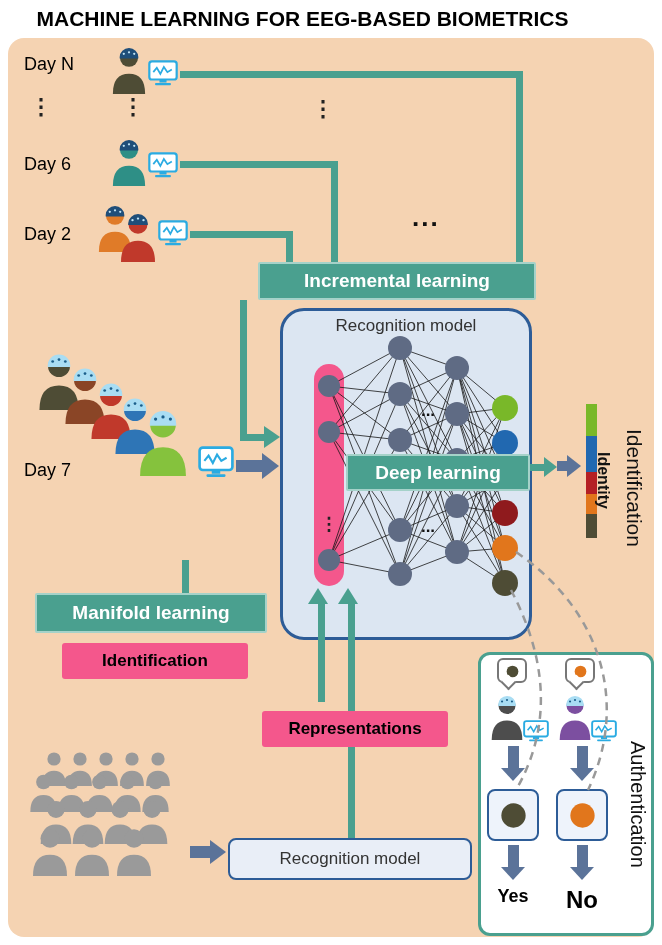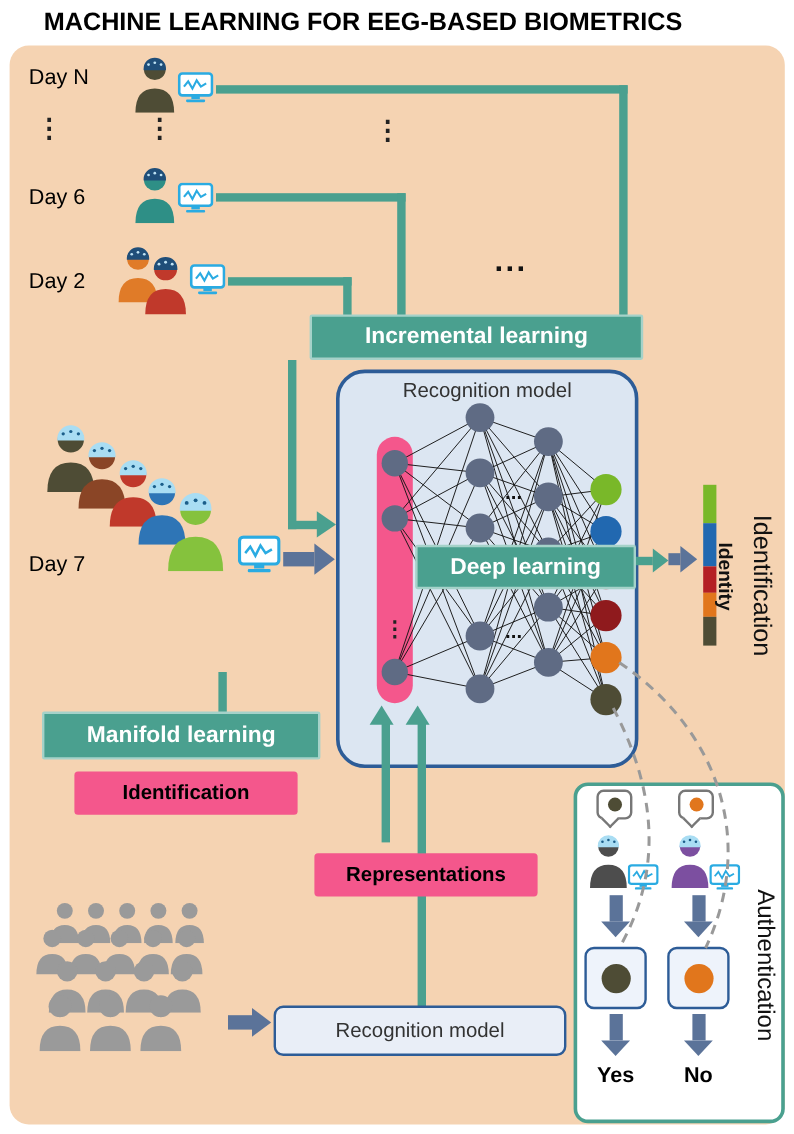--- a/index.html
+++ b/index.html
@@ -434,21 +434,21 @@
   </div>
   <div class="darrow" style="left:501px;top:845px">
     <div class="dshaft" style="width:11px;height:22px"></div>
     <div class="dhead" style="border-width:13px 12px 0 12px"></div>
   </div>
   <div class="darrow" style="left:570px;top:845px">
     <div class="dshaft" style="width:11px;height:22px"></div>
     <div class="dhead" style="border-width:13px 12px 0 12px"></div>
   </div>
   <div class="blabel" style="left:491px;top:886px;width:44px;text-align:center;font-size:18px">Yes</div>
-  <div class="blabel" style="left:560px;top:886px;width:44px;text-align:center;font-size:18px">No</div>
+  <div class="blabel" style="left:560px;top:886px;width:44px;text-align:center;font-size:24px">No</div>
   <div class="vtext" id="auth-label">Authentication</div>
 
   <svg id="dashed-overlay" viewBox="0 0 662 945">
     <path d="M516 552 C 604 612, 628 706, 588 790" fill="none" stroke="#999999" stroke-width="2.5" stroke-dasharray="8 6"></path>
     <path d="M511 590 C 554 672, 546 738, 516 790" fill="none" stroke="#999999" stroke-width="2.5" stroke-dasharray="8 6"></path>
   </svg>
 
 </div>
 
 </body></html>

